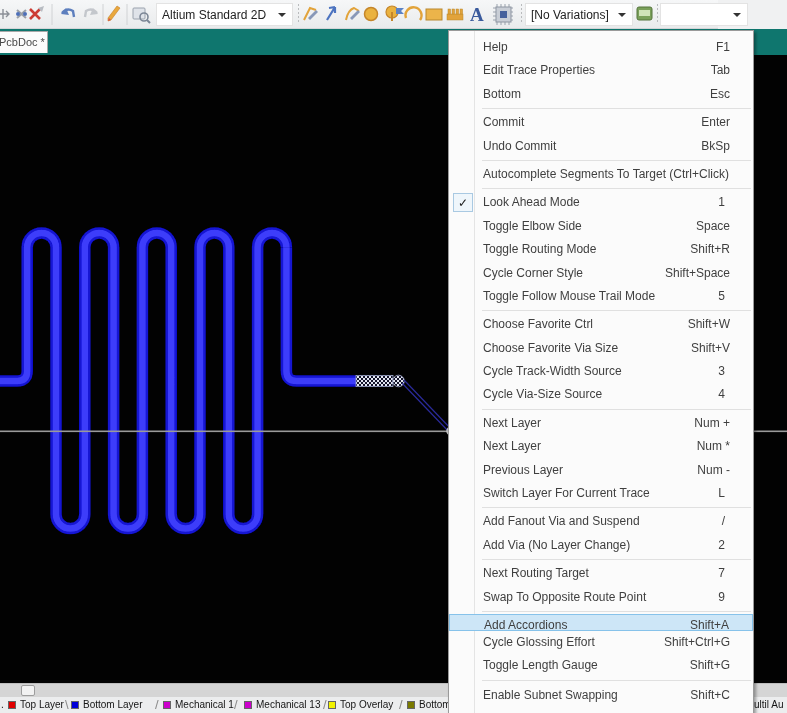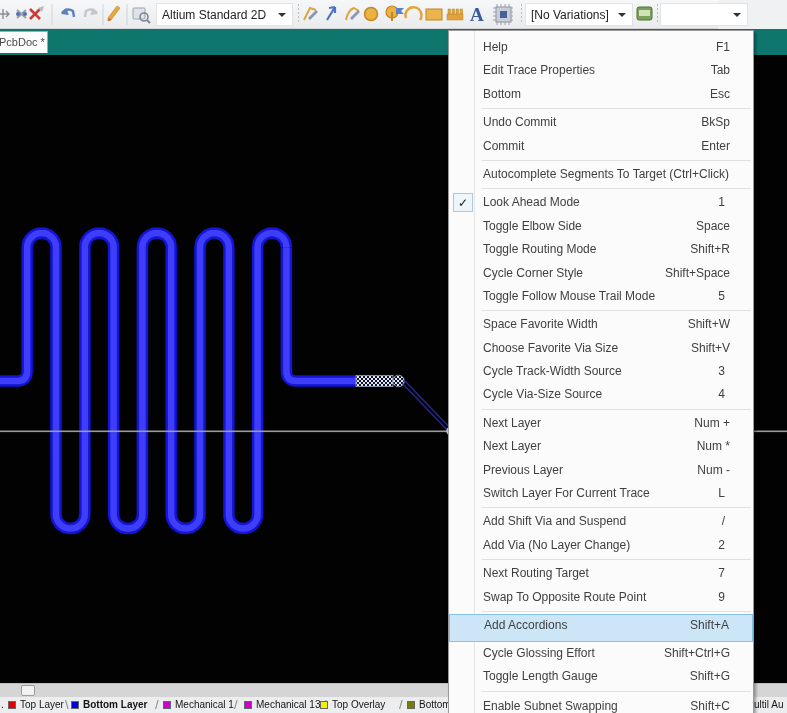--- a/index.html
+++ b/index.html
@@ -15,21 +15,21 @@
 #laytabs { position:absolute; left:0; top:697px; width:787px; height:16px; background:#ecedee; font-size:10px; color:#151515; }
 .lt { position:absolute; top:2px; height:13px; white-space:nowrap; }
 .sq { display:inline-block; width:8px; height:8px; margin-right:4px; vertical-align:-1px; border:1px solid #666; }
 .slash { position:absolute; top:0px; height:16px; width:6px; color:#8a8a8a; font-size:13px; }
 #menu { position:absolute; left:448px; top:30px; width:306px; height:690px; background:#fbfbfb;
   border:1px solid #9a9a9a; box-shadow:2px 2px 3px rgba(0,0,0,0.35); padding-top:5px; }
 #menu .gut { position:absolute; left:25px; top:0; bottom:0; width:1px; background:#e4e4e4; }
 .mi { position:relative; height:23.4px; line-height:23.4px; font-size:12px; color:#3f3f3f; }
 .mi .lab { position:absolute; left:34px; top:0; }
 .mi .sc { position:absolute; right:23px; top:0;text-align:right; }
-.mi.hl { background:#cde6f7; border:1px solid #86c2ea; height:28px; line-height:21.4px; }
+.mi.hl { background:#cde6f7; border:1px solid #86c2ea; height:17px; line-height:21.4px; }
 .msep { height:5px; position:relative; }
 .msep:after { content:""; position:absolute; left:33px; right:2px; top:2px; height:1px; background:#e0e0e0; }
 .chk { position:absolute; left:4px; top:2px; width:20px; height:19px; background:#eff6fb;
   border:1px solid #a9c9e2; color:#222; font-size:12px; text-align:center; line-height:18px; }
 .combo { position:absolute; top:3px; height:23px; background:#ffffff; border:1px solid #e3e3e3;
   font-size:12px; color:#222; }
 .combo .txt { position:absolute; left:5px; top:4px; white-space:nowrap; }
 .combo .arr { position:absolute; right:6px; top:9px; width:0; height:0;
   border-left:4px solid transparent; border-right:4px solid transparent; border-top:4px solid #333; }
 .dsep { position:absolute; top:4px; height:20px; width:3px;
@@ -180,27 +180,27 @@
 </div>
 
 <div id="hscroll">
       <div id="hthumb"></div>
     </div>
 
 <div id="laytabs">
   <span class="lt" style="left:1px;">.</span>
   <span class="lt" style="left:8px;"><span class="sq" style="background:#e00000;"></span>Top Layer</span>
   <span class="slash" style="left:65px;">\</span>
-  <span class="lt" style="left:71px; font-weight:bold;"><span class="sq" style="background:#0000d8;"></span>Bottom Layer</span>
+  <span class="lt" style="left:71px; font-weight:normal;"><span class="sq" style="background:#0000d8;"></span>Bottom Layer</span>
   <span class="slash" style="left:155px;">/</span>
   <span class="lt" style="left:163px;"><span class="sq" style="background:#cc00cc;"></span>Mechanical 1</span>
   <span class="slash" style="left:234px;">/</span>
   <span class="lt" style="left:244px;"><span class="sq" style="background:#cc00cc;"></span>Mechanical 13</span>
   <span class="slash" style="left:323px;">/</span>
-  <span class="lt" style="left:320px;"><span class="sq" style="background:#f2f200;"></span>Top Overlay</span>
+  <span class="lt" style="left:328px;"><span class="sq" style="background:#f2f200;"></span>Top Overlay</span>
   <span class="slash" style="left:399px;">/</span>
   <span class="lt" style="left:407px;"><span class="sq" style="background:#7a7a00;"></span>Bottom Over</span>
   <span class="lt" style="left:754px;">ultil Au</span>
 </div>
 
 <div id="menu">
   <div class="gut"></div>
 <div class="mi">
         <span class="lab">Help</span>
         <span class="sc">F1</span>
@@ -208,26 +208,26 @@
 <div class="mi">
         <span class="lab">Edit Trace Properties</span>
         <span class="sc">Tab</span>
       </div>
 <div class="mi">
         <span class="lab">Bottom</span>
         <span class="sc">Esc</span>
       </div>
 <div class="msep"></div>
 <div class="mi">
+        <span class="lab">Commit</span>
+        <span class="sc">Enter</span>
+      </div>
+<div class="mi">
         <span class="lab">Undo Commit</span>
         <span class="sc">BkSp</span>
-      </div>
-<div class="mi">
-        <span class="lab">Commit</span>
-        <span class="sc">Enter</span>
       </div>
 <div class="msep"></div>
 <div class="mi">
         <span class="lab">Autocomplete Segments To Target (Ctrl+Click)</span>
         <span class="sc"></span>
       </div>
 <div class="msep"></div>
 <div class="mi">
         <span class="chk">✓</span>
         <span class="lab">Look Ahead Mode</span>
@@ -244,21 +244,21 @@
 <div class="mi">
         <span class="lab">Cycle Corner Style</span>
         <span class="sc">Shift+Space</span>
       </div>
 <div class="mi">
         <span class="lab">Toggle Follow Mouse Trail Mode</span>
         <span class="sc" style="right:28px">5</span>
       </div>
 <div class="msep"></div>
 <div class="mi">
-        <span class="lab">Space Favorite Width</span>
+        <span class="lab">Choose Favorite Ctrl</span>
         <span class="sc">Shift+W</span>
       </div>
 <div class="mi">
         <span class="lab">Choose Favorite Via Size</span>
         <span class="sc">Shift+V</span>
       </div>
 <div class="mi">
         <span class="lab">Cycle Track-Width Source</span>
         <span class="sc" style="right:28px">3</span>
       </div>
@@ -278,21 +278,21 @@
 <div class="mi">
         <span class="lab">Previous Layer</span>
         <span class="sc">Num -</span>
       </div>
 <div class="mi">
         <span class="lab">Switch Layer For Current Trace</span>
         <span class="sc" style="right:28px">L</span>
       </div>
 <div class="msep"></div>
 <div class="mi">
-        <span class="lab">Add Shift Via and Suspend</span>
+        <span class="lab">Add Fanout Via and Suspend</span>
         <span class="sc" style="right:28px">/</span>
       </div>
 <div class="mi">
         <span class="lab">Add Via (No Layer Change)</span>
         <span class="sc" style="right:28px">2</span>
       </div>
 <div class="msep"></div>
 <div class="mi">
         <span class="lab">Next Routing Target</span>
         <span class="sc" style="right:28px">7</span>

